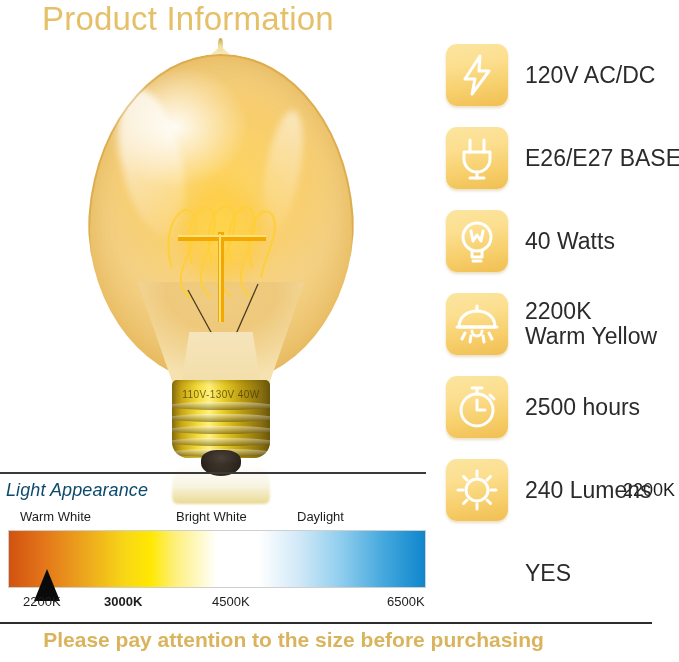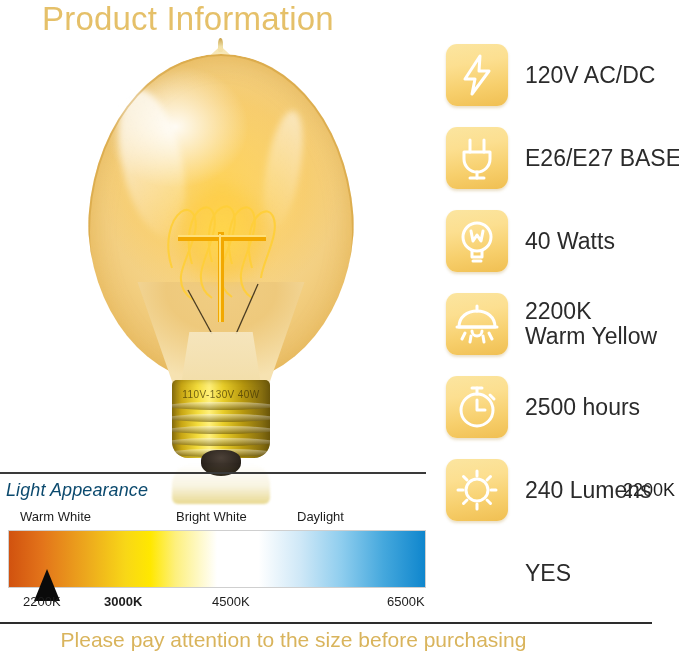--- a/index.html
+++ b/index.html
@@ -149,21 +149,21 @@
   .tick{position:absolute;top:594px;font-size:13px;color:#1d1d1d;}
   .tick.t1{left:23px;}
   .tick.t2{left:104px;font-weight:bold;}
   .tick.t3{left:212px;}
   .tick.t4{left:363px;margin-left:24px;}
 
   
   .rule-bottom{position:absolute;left:0;top:622px;width:652px;height:2px;background:#2d2d2d;}
   .footer-note{
     position:absolute;left:0;top:628px;width:587px;text-align:center;
-    font-size:21px;color:#d9b45c;white-space:nowrap;
+    font-size:21px;color:#d9b45c;white-space:nowrap;font-weight:bold;
   }
 
   
   .specs{position:absolute;left:446px;top:44px;width:233px;}
   .spec-row{position:relative;height:83px;}
   .tile{
     position:absolute;left:0;top:0;width:62px;height:62px;border-radius:11px;
     background:linear-gradient(170deg,#fbe5a0 0%,#fcdf90 32%,#f7cf6c 68%,#f0bf52 100%);
     box-shadow:0 2px 3px rgba(180,140,50,.28);
   }

